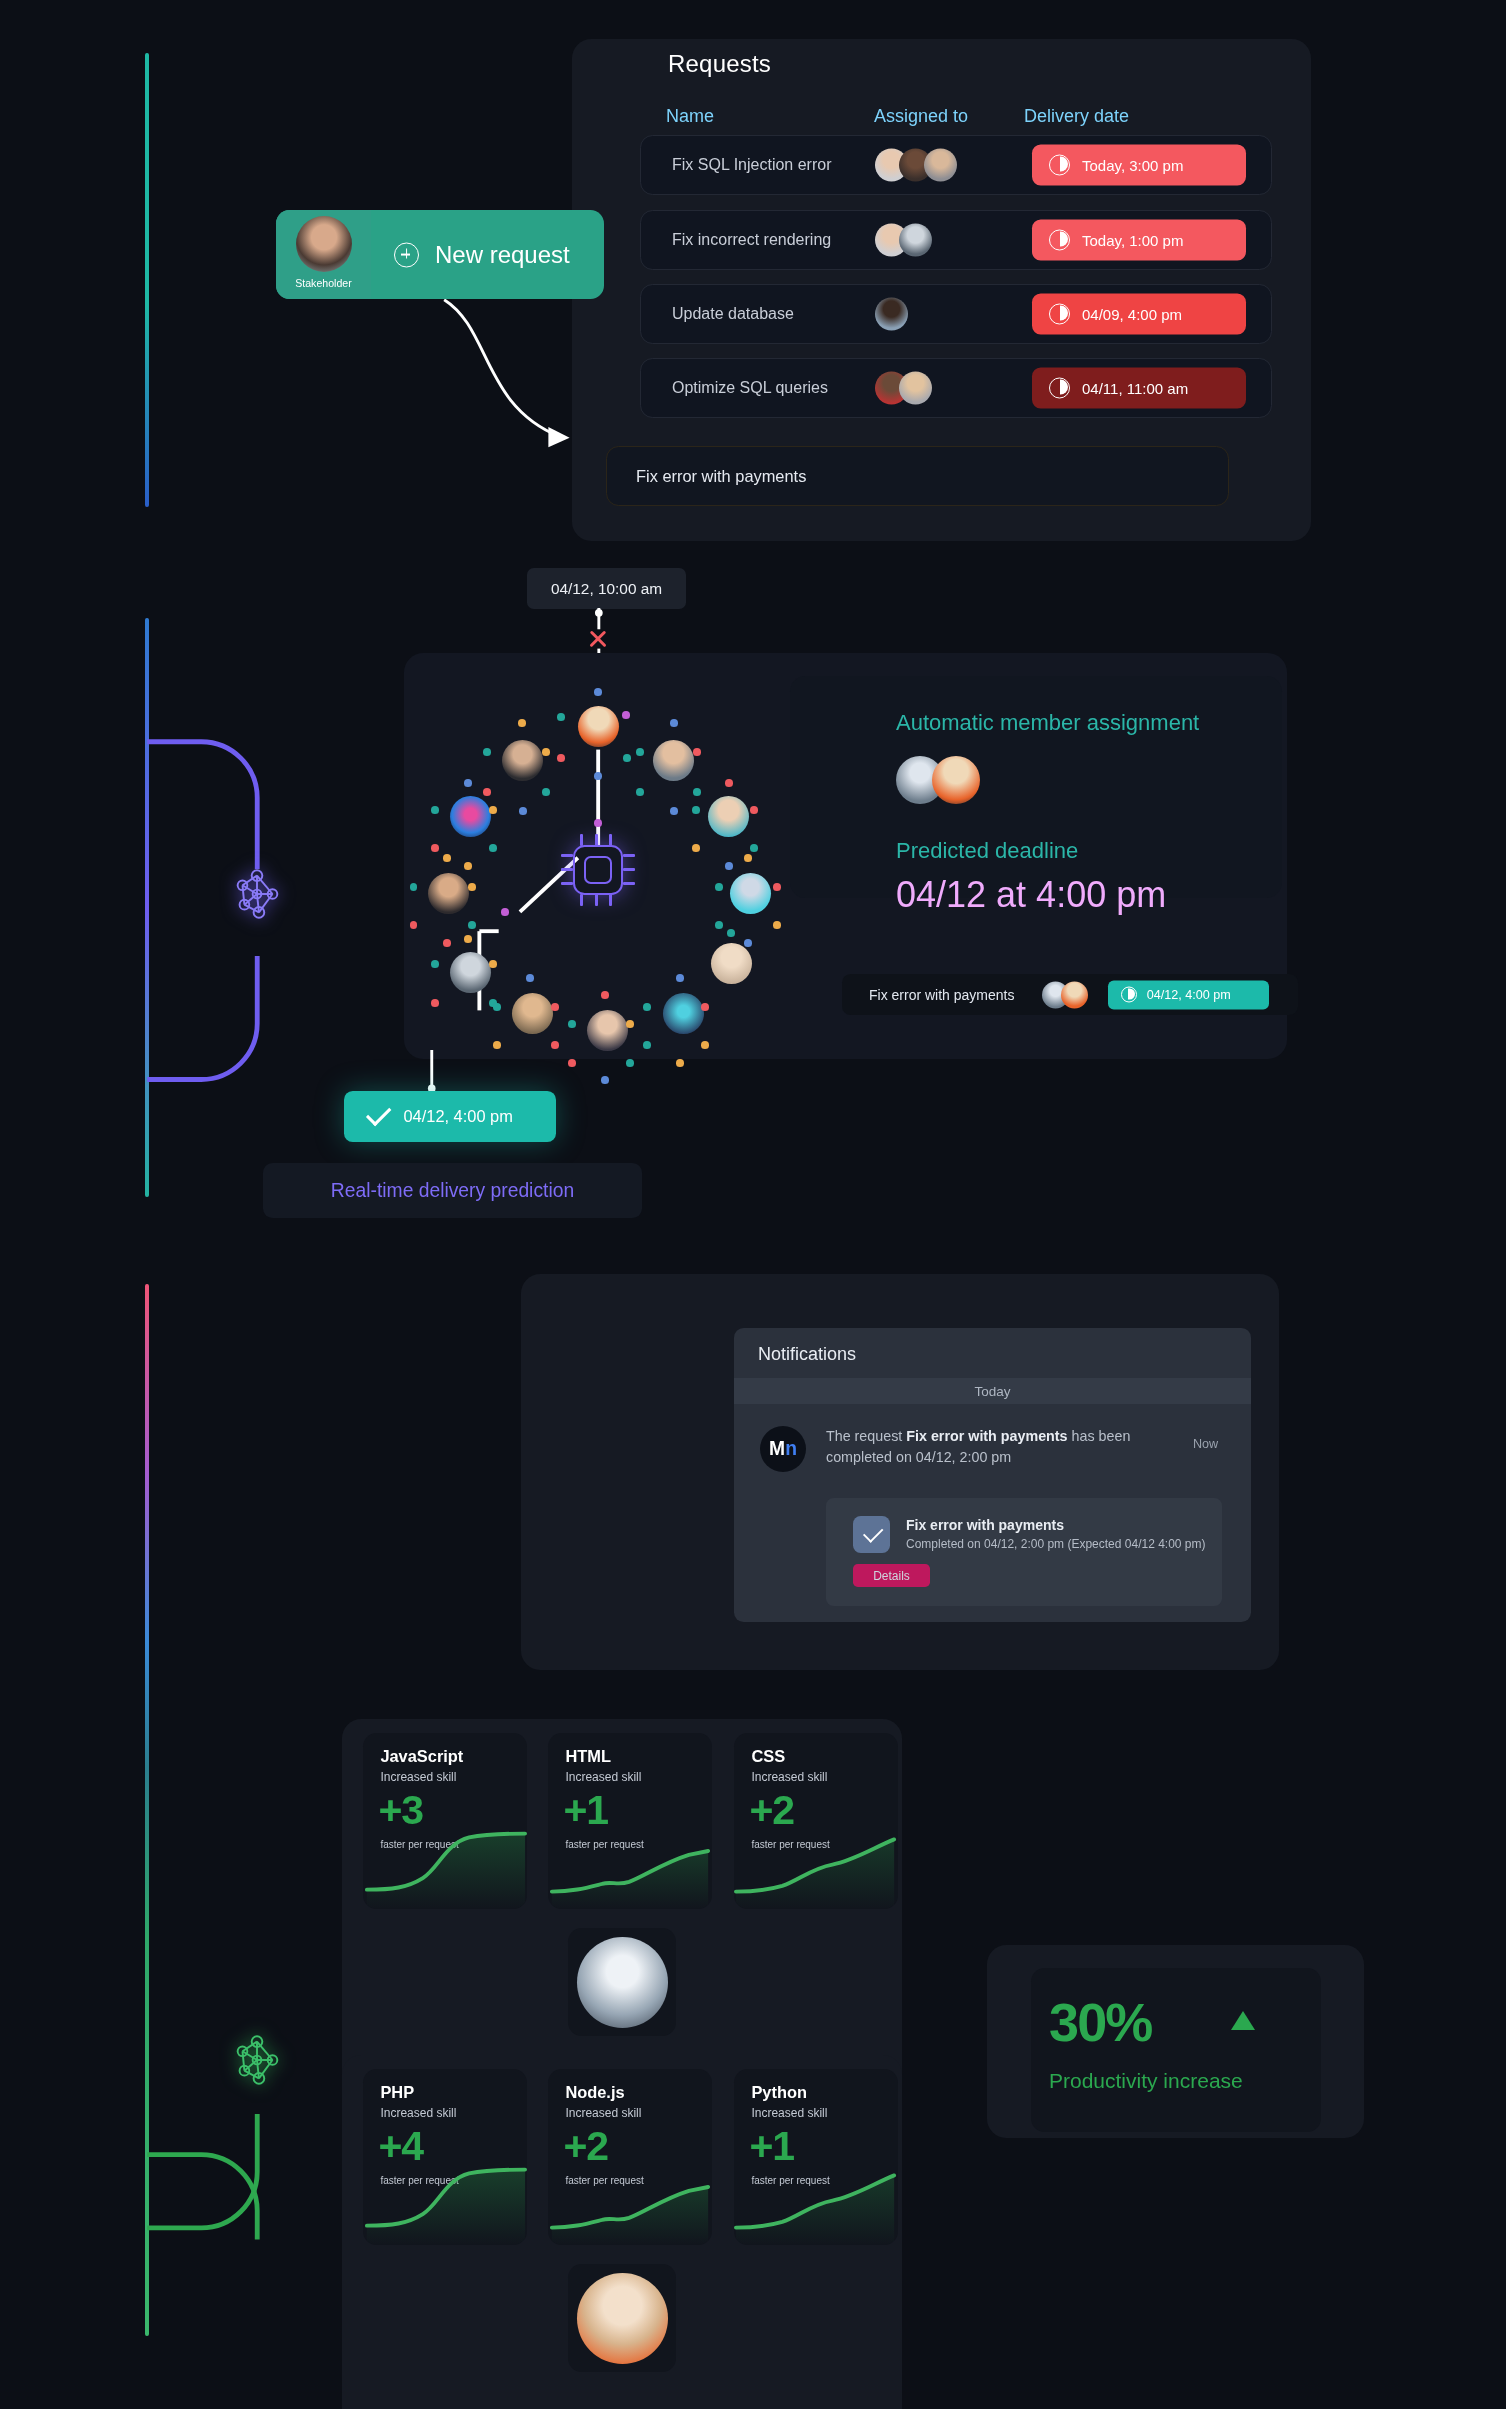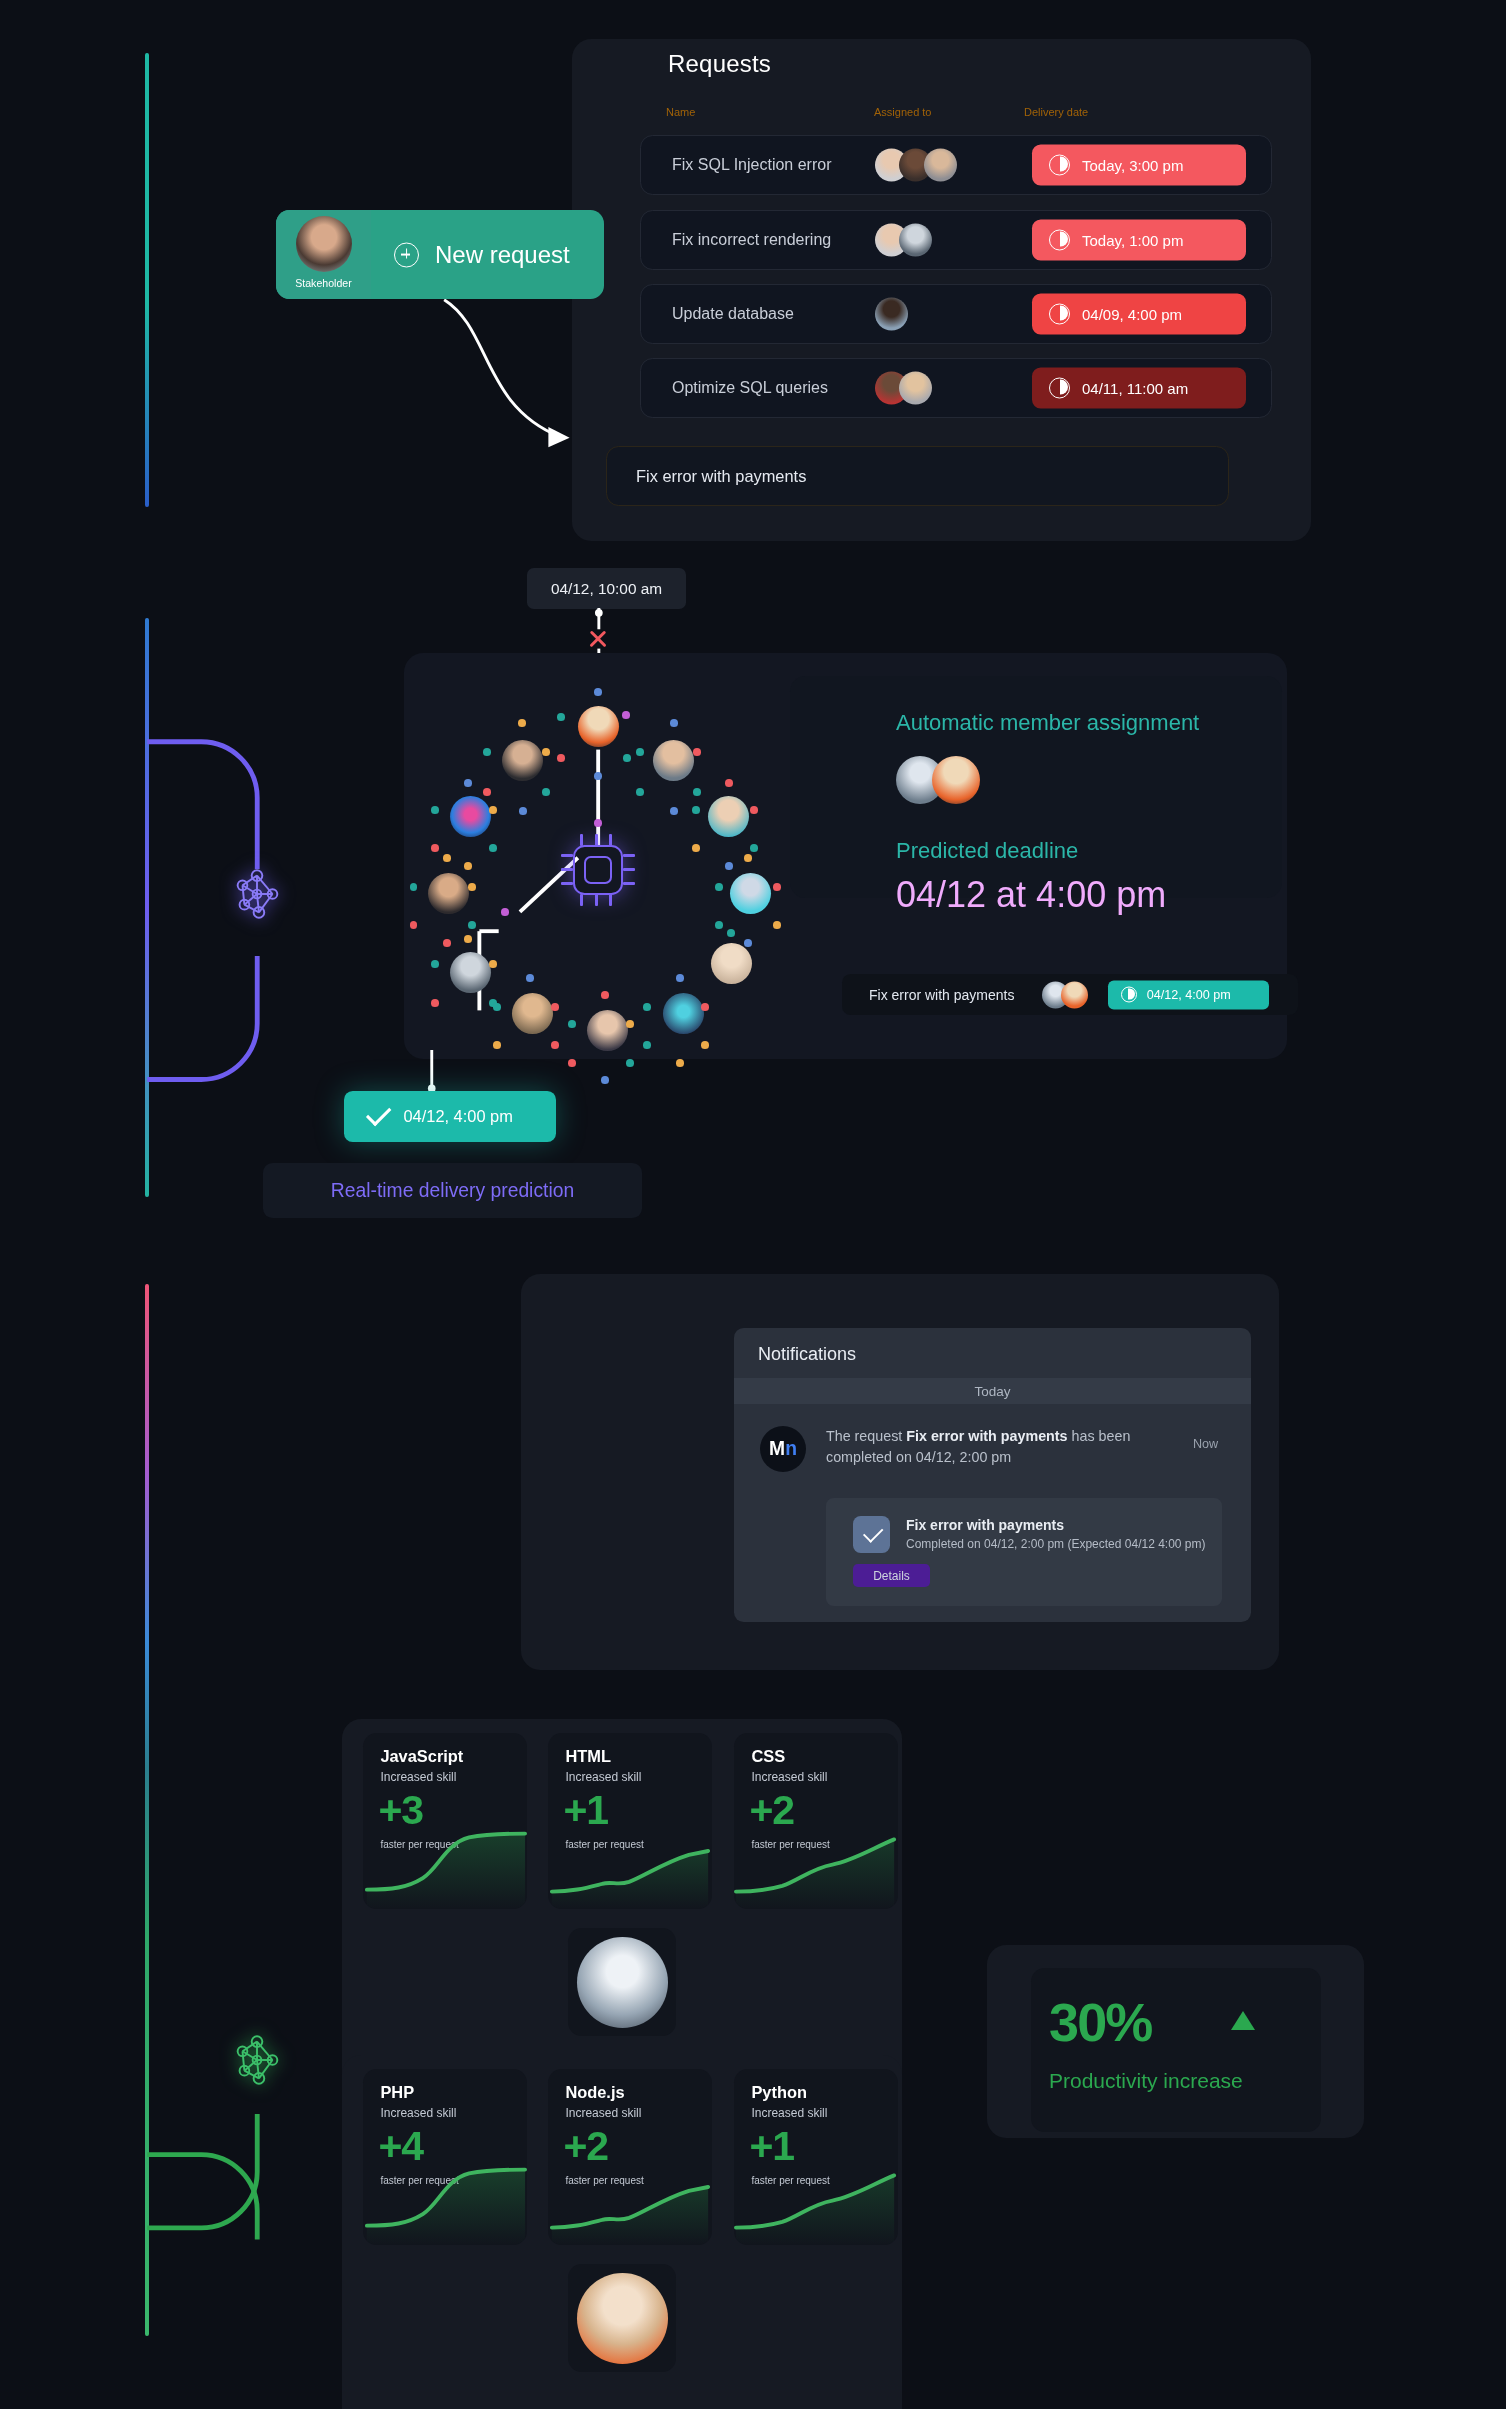--- a/index.html
+++ b/index.html
@@ -22,21 +22,21 @@
   }
   #requests-panel {
     left: 572px; top: 39px; width: 739px; height: 502px;
     background: #161a23; border-radius: 19.3px;
   }
   #requests-title {
     position: absolute; left: 668px; top: 50px;
     font-size: 24px; color: #ffffff; letter-spacing: 0.2px;
   }
   .col-head {
-    position: absolute; font-size: 11px; color: #a16207;
+    position: absolute; font-size: 18px; color: #7dd3fc;
   }
   #ch-name { left: 666px; top: 106px; }
   #ch-assigned { left: 874px; top: 106px; }
   #ch-delivery { left: 1024px; top: 106px; }
 
   .req-row {
     position: absolute; left: 640px; width: 632px; height: 60px;
     background: #101520; border: 1px solid #232834; border-radius: 12.6px;
   }
   .req-name {
@@ -232,21 +232,21 @@
   #notif-check::after {
     content: ""; position: absolute; left: 10.6px; top: 10.6px; width: 16.4px; height: 8.7px;
     border-left: 2.9px solid #fff; border-bottom: 2.9px solid #fff; transform: rotate(-45deg);
   }
   #notif-sub-title { position: absolute; left: 906px; top: 1517px;
      font-size: 14px; font-weight: bold; color: #e9edf3; }
   #notif-sub-desc { position: absolute; left: 906px; top: 1537px;
      font-size: 12px; color: #b5bcc7; }
   #notif-details {
     position: absolute; left: 853px; top: 1564px; width: 77px; height: 23px;
-    background: #4c1d95; border-radius: 4.8px; display: flex; align-items: center;
+    background: #be185d; border-radius: 4.8px; display: flex; align-items: center;
     justify-content: center; font-size: 12px; color: #cfd5de;
   }
 
   #task-completed {
     position: absolute; left: 326px; top: 1406px; width: 375px; height: 130px;
     background: #11151e; border-radius: 15.4px; display: flex; align-items: center;
     gap: 21px; padding-left: 54px;
   }
   #tc-icon { width: 46px; height: 46px; border-radius: 50%;
      border: 2.9px solid #f462a8; position: relative; flex: none; }

